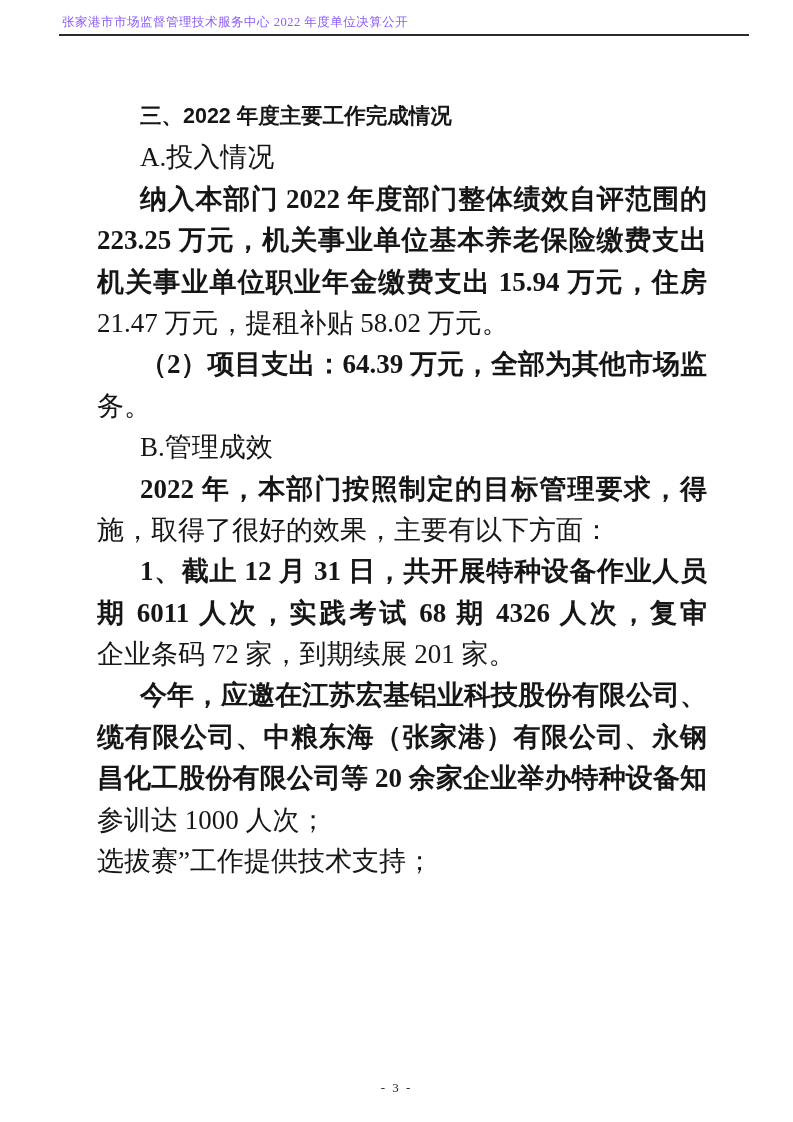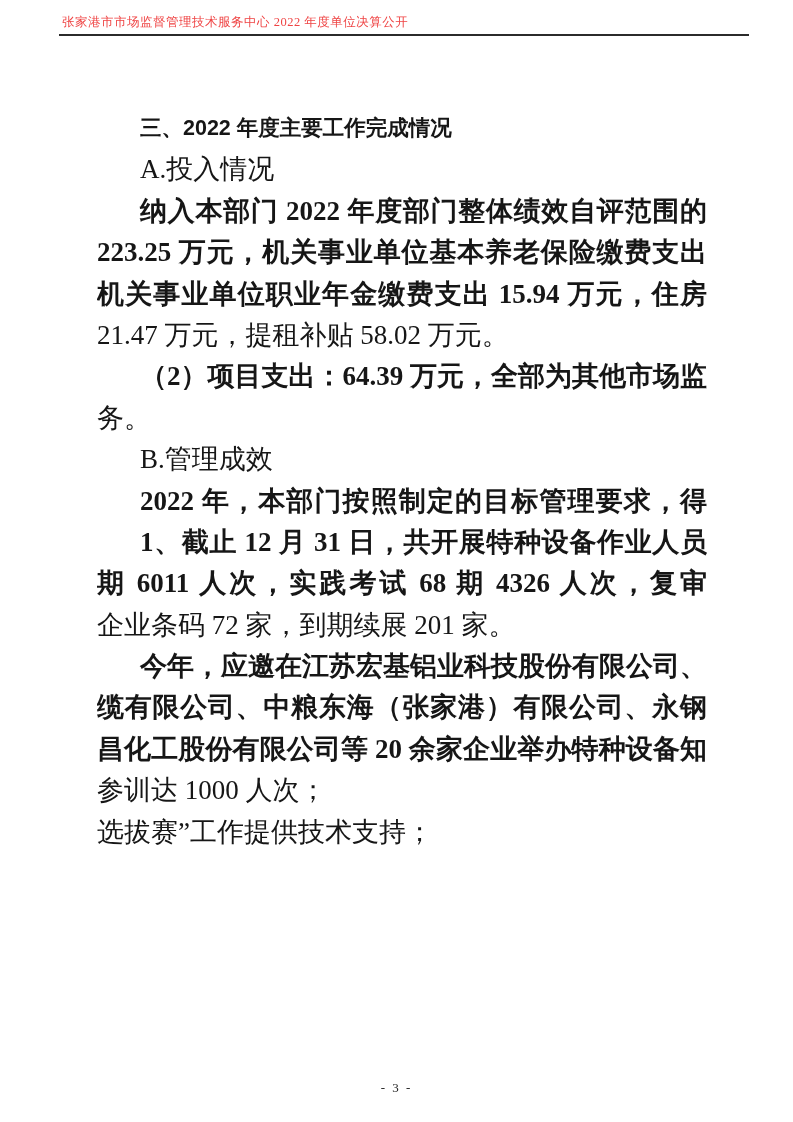--- a/index.html
+++ b/index.html
@@ -6,28 +6,28 @@
   .page{
     position:relative;
     width:793px;height:1122px;
     background:#ffffff;
     overflow:hidden;
     font-family:"Liberation Serif","DejaVu Serif",serif;
     color:#161616;
   }
   .hdr-text{
     position:absolute;left:62px;top:14px;
-    font-size:12.5px;letter-spacing:.5px;color:#ef4444;
+    font-size:12.5px;letter-spacing:.5px;color:#8b5cf6;
   }
   .hdr-rule{
     position:absolute;left:59px;top:34px;
     width:690px;height:2px;background:#2b2b2b;
   }
   .content{
-    position:absolute;left:97px;top:108px;width:610px;
+    position:absolute;left:97px;top:96px;width:610px;
   }
   .line{
     height:41.4px;line-height:41.4px;
     font-size:27px;
     white-space:nowrap;
     text-align:left;
   }
   .j{ 
     white-space:normal;
     overflow:hidden;
@@ -60,20 +60,21 @@
 
     <div class="line ind">A.投入情况</div>
     <div class="line j ind">纳入本部门 2022 年度部门整体绩效自评范围的资金为 415.19</div>
     <div class="line j">223.25 万元，机关事业单位基本养老保险缴费支出 32.12 万元，</div>
     <div class="line j">机关事业单位职业年金缴费支出 15.94 万元，住房公积金支出</div>
     <div class="line">21.47 万元，提租补贴 58.02 万元。</div>
     <div class="line j ind">（2）项目支出：64.39 万元，全部为其他市场监督管理事</div>
     <div class="line">务。</div>
     <div class="line ind">B.管理成效</div>
     <div class="line j ind">2022 年，本部门按照制定的目标管理要求，得到了有效实</div>
+    <div class="line">施，取得了很好的效果，主要有以下方面：</div>
     <div class="line j ind">1、截止 12 月 31 日，共开展特种设备作业人员理论考试 37</div>
     <div class="line j">期 6011 人次，实践考试 68 期 4326 人次，复审 4301 人次；新办</div>
     <div class="line">企业条码 72 家，到期续展 201 家。</div>
     <div class="line j ind">今年，应邀在江苏宏基铝业科技股份有限公司、江苏港通电</div>
     <div class="line j">缆有限公司、中粮东海（张家港）有限公司、永钢集团、江苏华</div>
     <div class="line j">昌化工股份有限公司等 20 余家企业举办特种设备知识专场培训，</div>
     <div class="line">参训达 1000 人次；</div>
     <div class="line">选拔赛”工作提供技术支持；</div>
   </div>
 

